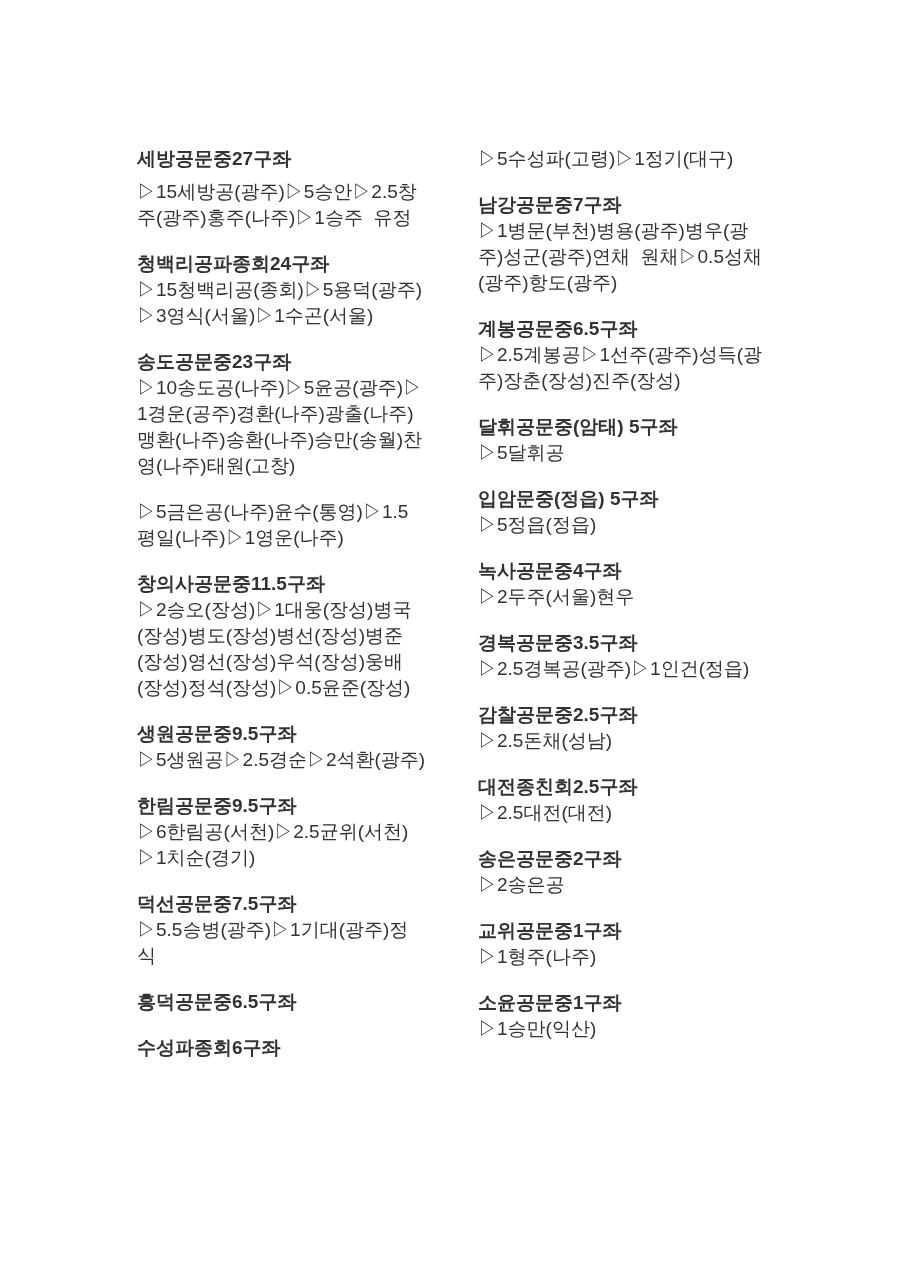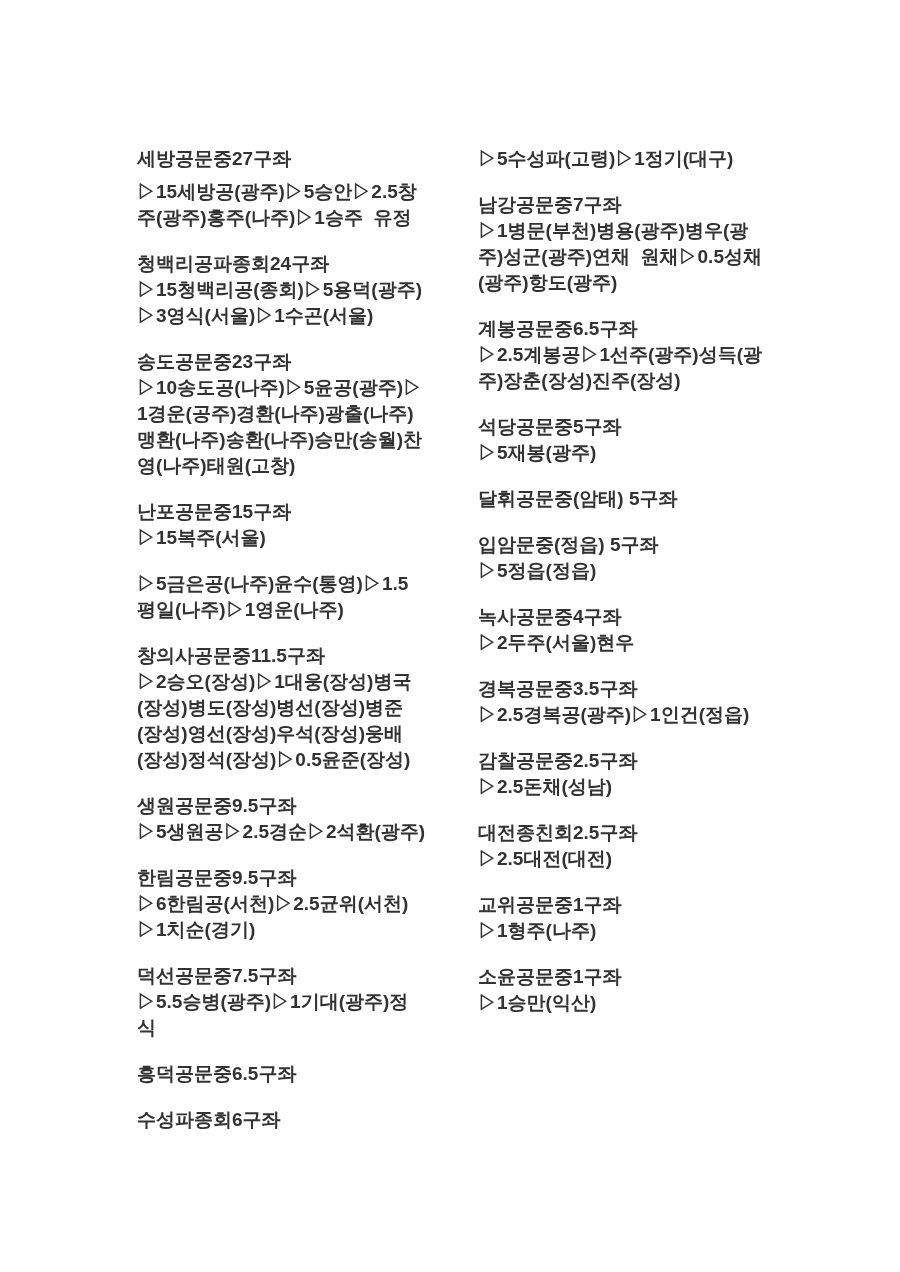--- a/index.html
+++ b/index.html
@@ -40,21 +40,21 @@
     line-height: 26px;
     font-weight: bold;
     color: #323232;
     white-space: pre-wrap;
     word-break: break-all;
   }
   .block-body {
     margin: 0;
     font-size: 19px;
     line-height: 26px;
-    font-weight: bold;
+    font-weight: normal;
     color: #323232;
     white-space: pre-wrap;
     word-break: break-all;
   }
   
   .col-left .block:first-child .block-title {
     margin-bottom: 7px;
   }
 </style>
 </head>
@@ -67,24 +67,20 @@
     <h3 class="block-title">세방공문중27구좌</h3>
     <p class="block-body">▷15세방공(광주)▷5승안▷2.5창주(광주)홍주(나주)▷1승주  유정</p>
   </section>
         <section class="block">
     <h3 class="block-title">청백리공파종회24구좌</h3>
     <p class="block-body">▷15청백리공(종회)▷5용덕(광주)▷3영식(서울)▷1수곤(서울)</p>
   </section>
         <section class="block">
     <h3 class="block-title">송도공문중23구좌</h3>
     <p class="block-body">▷10송도공(나주)▷5윤공(광주)▷1경운(공주)경환(나주)광출(나주)맹환(나주)송환(나주)승만(송월)찬영(나주)태원(고창)</p>
-  </section>
-        <section class="block">
-    <h3 class="block-title">난포공문중15구좌</h3>
-    <p class="block-body">▷15복주(서울)</p>
   </section>
         <section class="block">
     <p class="block-body">▷5금은공(나주)윤수(통영)▷1.5평일(나주)▷1영운(나주)</p>
   </section>
         <section class="block">
     <h3 class="block-title">창의사공문중11.5구좌</h3>
     <p class="block-body">▷2승오(장성)▷1대웅(장성)병국(장성)병도(장성)병선(장성)병준(장성)영선(장성)우석(장성)웅배(장성)정석(장성)▷0.5윤준(장성)</p>
   </section>
         <section class="block">
     <h3 class="block-title">생원공문중9.5구좌</h3>
@@ -113,25 +109,22 @@
   </section>
         <section class="block">
     <h3 class="block-title">남강공문중7구좌</h3>
     <p class="block-body">▷1병문(부천)병용(광주)병우(광주)성군(광주)연채  원채▷0.5성채(광주)항도(광주)</p>
   </section>
         <section class="block">
     <h3 class="block-title">계봉공문중6.5구좌</h3>
     <p class="block-body">▷2.5계봉공▷1선주(광주)성득(광주)장춘(장성)진주(장성)</p>
   </section>
         <section class="block">
-    <h3 class="block-title">석당공문중5구좌</h3>
-    <p class="block-body">▷5재봉(광주)</p>
-  </section>
-        <section class="block">
     <h3 class="block-title">달휘공문중(암태) 5구좌</h3>
+    <p class="block-body">▷5달휘공</p>
   </section>
         <section class="block">
     <h3 class="block-title">입암문중(정읍) 5구좌</h3>
     <p class="block-body">▷5정읍(정읍)</p>
   </section>
         <section class="block">
     <h3 class="block-title">녹사공문중4구좌</h3>
     <p class="block-body">▷2두주(서울)현우</p>
   </section>
         <section class="block">
@@ -140,20 +133,24 @@
   </section>
         <section class="block">
     <h3 class="block-title">감찰공문중2.5구좌</h3>
     <p class="block-body">▷2.5돈채(성남)</p>
   </section>
         <section class="block">
     <h3 class="block-title">대전종친회2.5구좌</h3>
     <p class="block-body">▷2.5대전(대전)</p>
   </section>
         <section class="block">
+    <h3 class="block-title">송은공문중2구좌</h3>
+    <p class="block-body">▷2송은공</p>
+  </section>
+        <section class="block">
     <h3 class="block-title">교위공문중1구좌</h3>
     <p class="block-body">▷1형주(나주)</p>
   </section>
         <section class="block">
     <h3 class="block-title">소윤공문중1구좌</h3>
     <p class="block-body">▷1승만(익산)</p>
   </section>
       </div>
     </div>
 </div>

